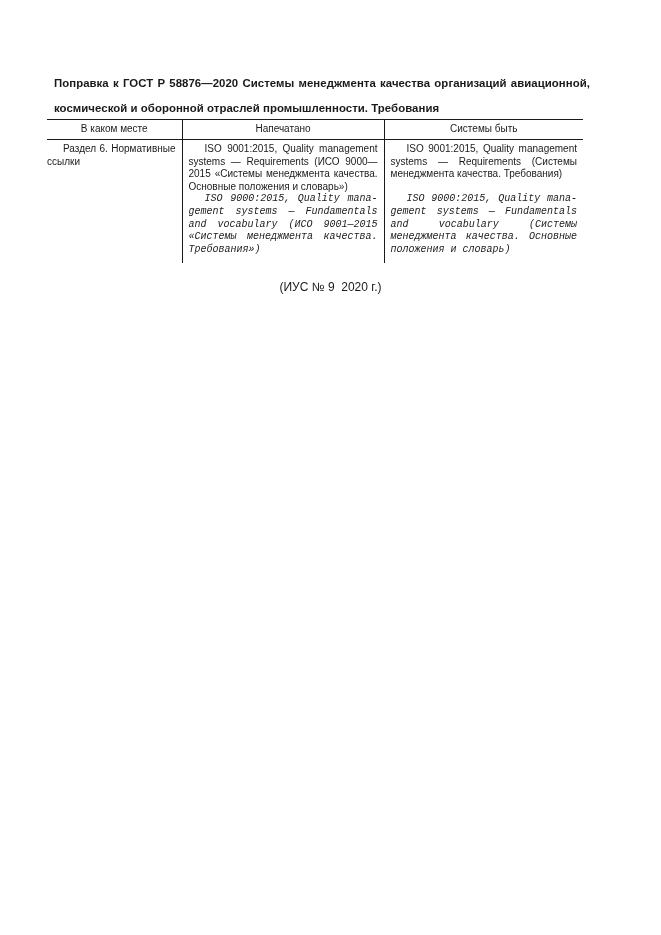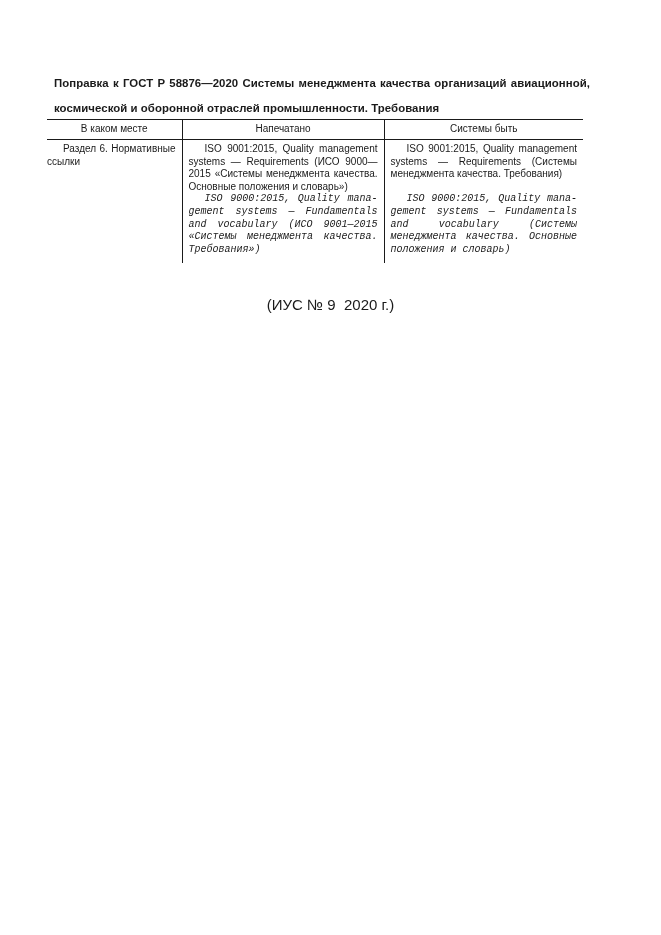--- a/index.html
+++ b/index.html
@@ -79,23 +79,23 @@
     }
     .para.italic {
       font-style: italic;
       font-family: Liberation Mono, monospace;
     }
     .gap { display: block; height: 12.6px; }
     .footer-note {
       position: absolute;
       left: 0;
       width: 661px;
-      top: 296px;
+      top: 280px;
       text-align: center;
-      font-size: 15px;
+      font-size: 12px;
       white-space: pre;
     }
   </style>
 </head>
 <body>
 
 <div class="page-title">
   <span class="line1">Поправка к ГОСТ Р 58876—2020 Системы менеджмента качества организаций авиационной,</span>
   <span class="line2">космической и оборонной отраслей промышленности. Требования</span>
 </div>

